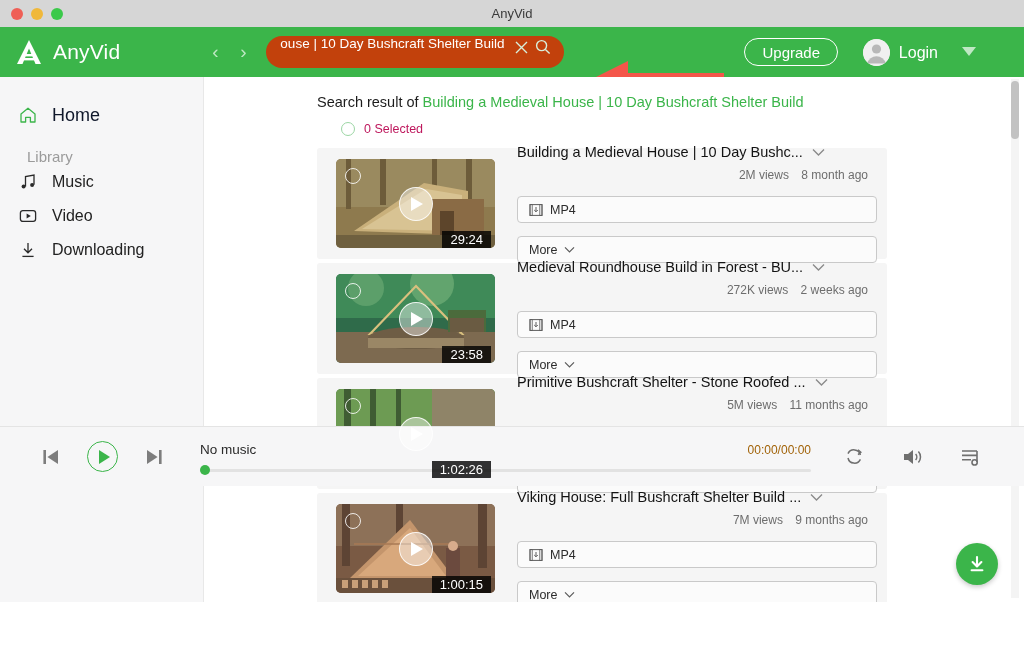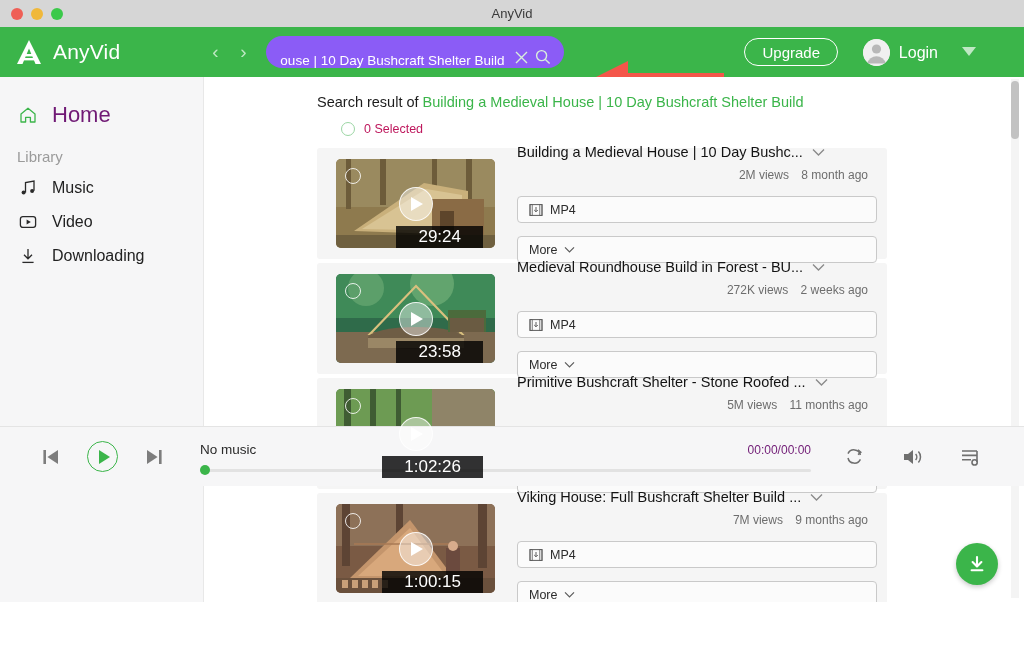--- a/index.html
+++ b/index.html
@@ -35,21 +35,21 @@
   .brand-name { color: #fff; font-size: 21px; letter-spacing: .2px; }
 
   .nav-arrows { display: flex; gap: 6px; margin-left: 84px; }
   .nav-arrow {
     width: 22px; height: 26px; display: flex; align-items: center;
     justify-content: center; color: #bfe8c4; font-size: 19px; cursor: pointer;
   }
 
   .searchbar {
     margin-left: 12px; width: 298px; height: 32px; border-radius: 16px;
-    background: #8b5cf6; display: flex; align-items: flex-end; padding: 0 10px 0 14px;
+    background: #c2410c; display: flex; align-items: flex-start; padding: 0 10px 0 14px;
     overflow: hidden;
   }
   .search-text {
     flex: 1; color: #ffffff; font-size: 13.5px; white-space: nowrap;
     overflow: hidden; direction: rtl; text-align: left;
   }
   .search-clear, .search-go {
     width: 22px; height: 22px; flex: none; display: flex;
     align-items: center; justify-content: center; cursor: pointer;
   }
@@ -80,25 +80,25 @@
           display: flex; background: #fff; }
 
   .sidebar {
     width: 204px; height: 525px; background: #f6f6f7;
     border-right: 1px solid #e8e8e8; padding-top: 21px; flex: none;
   }
   .side-item {
     height: 34px; display: flex; align-items: center; gap: 13px;
     padding-left: 17px; cursor: pointer; font-size: 16px; color: #222;
   }
-  .side-item.active { color: #701a75; font-size: 22px; }
+  .side-item.active { color: #0f172a; font-size: 18px; }
   .side-item .ico { width: 22px; height: 22px; display: flex;
                     align-items: center; justify-content: center; flex: none; }
   .side-heading {
-    padding-left: 17px; margin-top: 16px; margin-bottom: 6px;
+    padding-left: 27px; margin-top: 16px; 
     font-size: 15px; color: #9b9b9b;
   }
 
   .content { position: relative; flex: 1; height: 525px; overflow: hidden; }
   .result-head { margin: 17px 0 0 113px; font-size: 14.5px; color: #1c1c1c; }
   .result-head .q { color: #3bb54a; }
   .select-row { margin: 12px 0 0 137px; display: flex; align-items: center; gap: 9px; }
   .sel-circle { width: 14px; height: 14px; border-radius: 50%;
                 border: 1.5px solid #9bd6a4; cursor: pointer; }
   .sel-label { font-size: 12.5px; color: #be185d; }
@@ -122,22 +122,22 @@
     width: 34px; height: 34px; border-radius: 50%;
     background: rgba(255,255,255,.42); border: 1.5px solid rgba(255,255,255,.85);
     display: flex; align-items: center; justify-content: center; z-index: 3;
   }
   .thumb-play::after {
     content: ""; width: 0; height: 0; margin-left: 3px;
     border-top: 7px solid transparent; border-bottom: 7px solid transparent;
     border-left: 12px solid #fff;
   }
   .thumb-dur {
-    position: absolute; right: 12px; bottom: 0; background: rgba(0,0,0,.8);
-    color: #fff; font-size: 17px; padding: 1px 22px; z-index: 3;
+    position: absolute; right: 4px; bottom: 0; background: rgba(0,0,0,.8);
+    color: #fff; font-size: 13px; padding: 1px 8px; z-index: 3;
   }
   .meta { flex: 1; padding-left: 22px; padding-right: 10px; text-align: right; }
   .vid-title {
     font-size: 14.5px; color: #131313; white-space: nowrap;
     overflow: hidden; text-overflow: ellipsis; max-width: 332px; cursor: pointer;
   }
   .title-row { display: flex; align-items: center; gap: 9px; }
   .row-chevron { color: #8a8a8a; font-size: 13px; cursor: pointer; flex: none; }
   .vid-stats { font-size: 12px; color: #6d6d6d; margin-top: 8px; }
   .vid-stats span { margin-right: 9px; }
@@ -180,21 +180,21 @@
   }
   .pl-play::after {
     content: ""; width: 0; height: 0; margin-left: 3px;
     border-top: 7px solid transparent; border-bottom: 7px solid transparent;
     border-left: 11px solid #3bb54a;
   }
   .pl-next { margin-left: 21px; }
   .track-area { position: relative; margin-left: 31px; width: 611px; }
   .track-title { font-size: 13.5px; color: #2a2a2a; }
   .track-time {
-    position: absolute; right: 0; top: 1px; font-size: 12px; color: #701a75;
+    position: absolute; right: 0; top: 1px; font-size: 12px; color: #a16207;
   }
   .track-bar {
     margin-top: 12px; height: 3px; background: #e2e2e2; border-radius: 2px;
     position: relative; cursor: pointer;
   }
   .track-knob {
     position: absolute; left: 0; top: -3.5px; width: 10px; height: 10px;
     border-radius: 50%; background: #3bb54a;
   }
   .pl-right { margin-left: 28px; display: flex; align-items: center; gap: 29px; }

